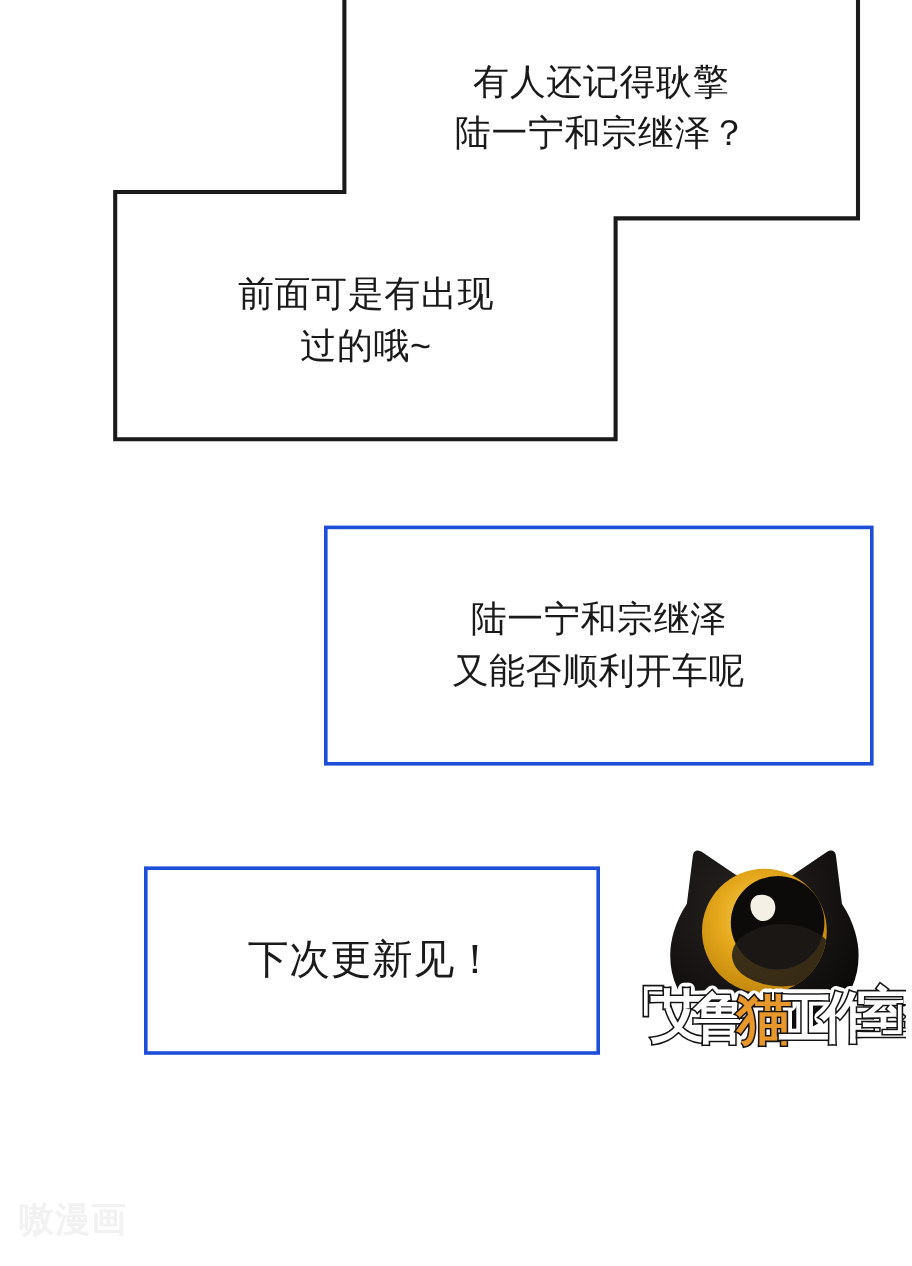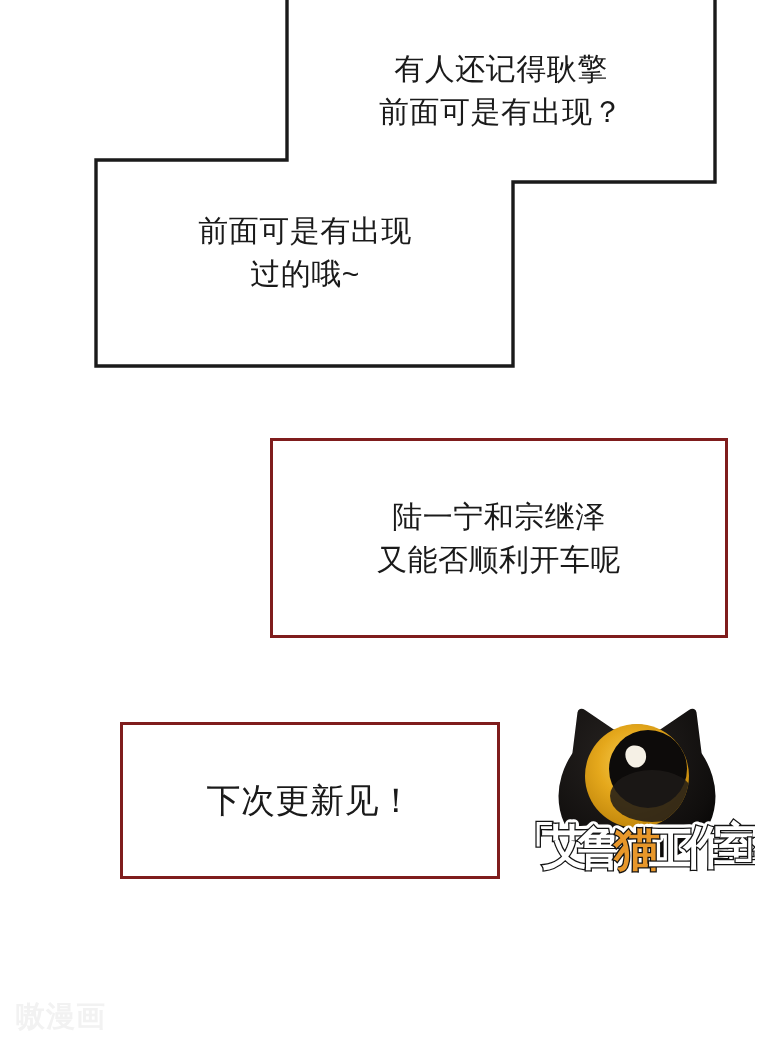--- a/index.html
+++ b/index.html
@@ -42,30 +42,30 @@
 
   #text-box-1 {
     left: 287px;
     top: 48px;
     width: 428px;
     text-align: center;
   }
 
   #text-box-2 {
     left: 96px;
-    top: 210px;
+    top: 225px;
     width: 418px;
     text-align: center;
   }
 
   
   .rect-balloon {
     position: absolute;
     background: #ffffff;
-    border: 3px solid #7f1d1d;
+    border: 3px solid #1d4ed8;
     box-sizing: border-box;
     display: flex;
     align-items: center;
     justify-content: center;
   }
 
   #balloon-3 {
     left: 270px;
     top: 438px;
     width: 458px;
@@ -118,21 +118,21 @@
 <div id="page">
 
   <div class="stair-wrap">
     <svg width="760" height="400" viewBox="0 0 760 400" xmlns="http://www.w3.org/2000/svg">
 
       <path d="M 287 -10 L 287 160 L 96 160 L 96 366 L 513 366 L 513 182 L 715 182 L 715 -10 Z" fill="#ffffff" stroke="#1a1a1a" stroke-width="3.4" stroke-linejoin="miter"></path>
     </svg>
   </div>
 
   <div class="balloon-text" id="text-box-1">有人还记得耿擎
-前面可是有出现？</div>
+陆一宁和宗继泽？</div>
 
   <div class="balloon-text" id="text-box-2">前面可是有出现
 过的哦~</div>
 
   <div class="rect-balloon" id="balloon-3">
     <div class="balloon-inner">陆一宁和宗继泽
 又能否顺利开车呢</div>
   </div>
 
   <div class="rect-balloon" id="balloon-4">

